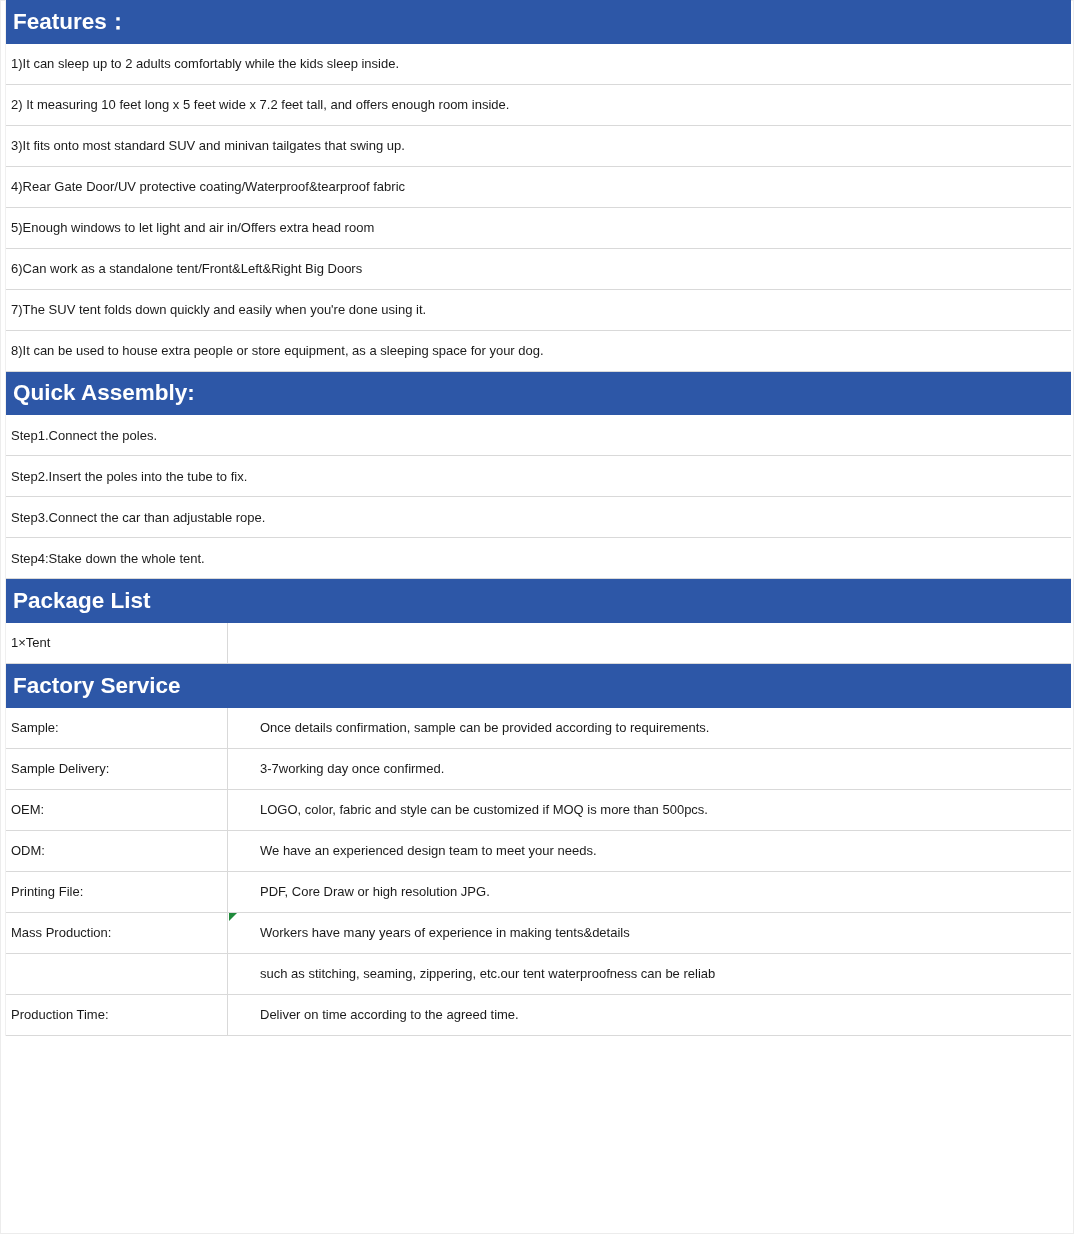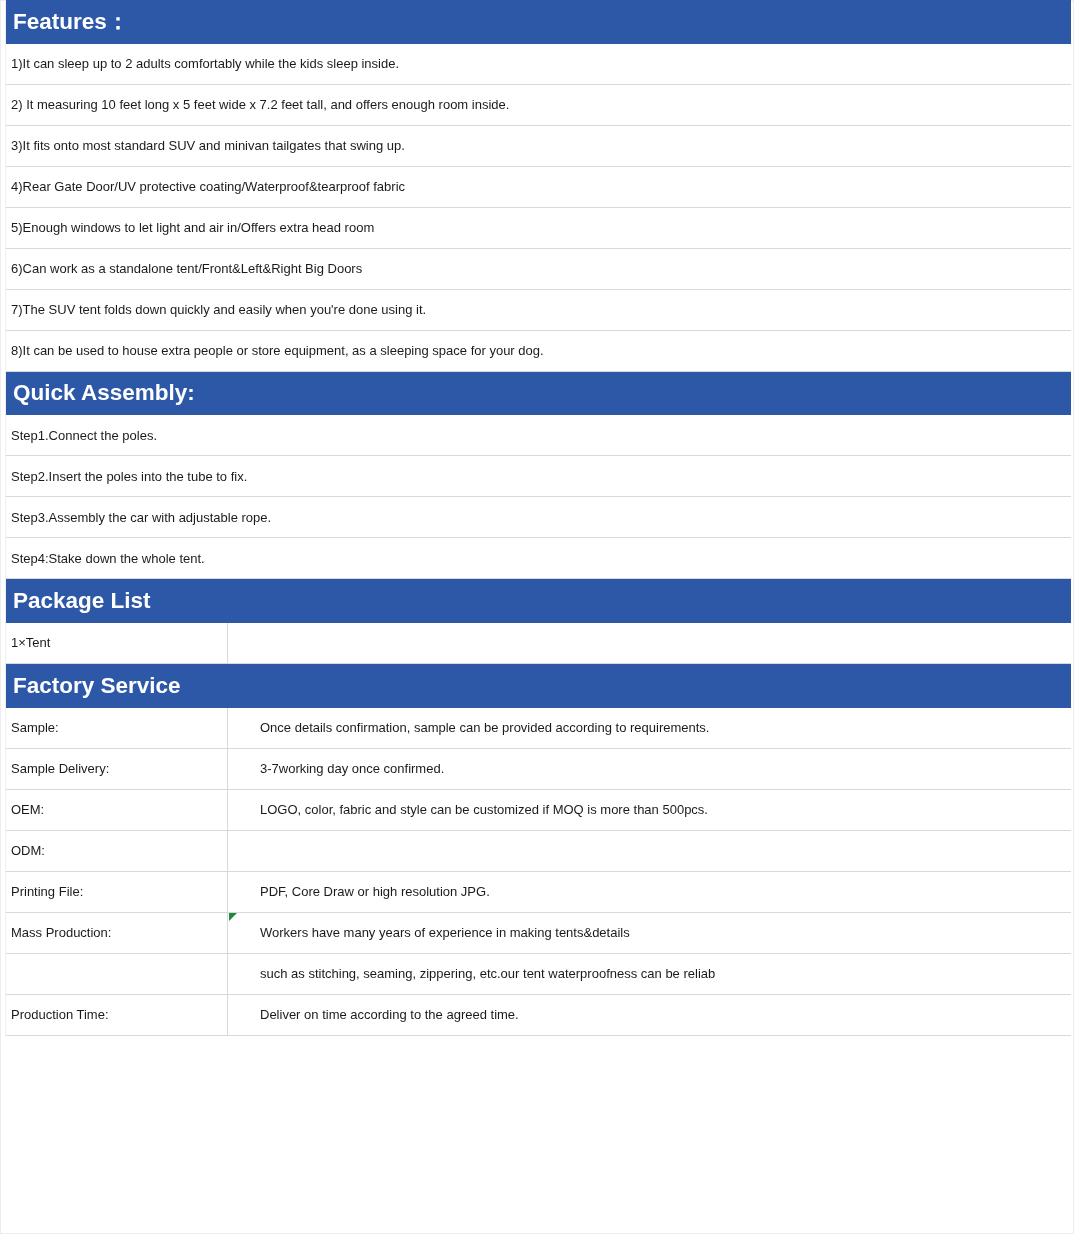--- a/index.html
+++ b/index.html
@@ -85,21 +85,21 @@
   <div class="hdr">
     <span>Quick Assembly:</span>
   </div>
   <div class="row">
       <span class="full">Step1.Connect the poles.</span>
     </div>
   <div class="row">
       <span class="full">Step2.Insert the poles into the tube to fix.</span>
     </div>
   <div class="row">
-      <span class="full">Step3.Assembly the car with adjustable rope.</span>
+      <span class="full">Step3.Connect the car than adjustable rope.</span>
     </div>
   <div class="row">
       <span class="full">Step4:Stake down the whole tent.</span>
     </div>
 
   <div class="hdr">
     <span>Package List</span>
   </div>
   <div class="row">
     <span class="label">1×Tent</span>
@@ -116,20 +116,21 @@
   <div class="row">
     <span class="label">Sample Delivery:</span>
     <span class="value">3-7working day once confirmed.</span>
   </div>
   <div class="row">
     <span class="label">OEM:</span>
     <span class="value">LOGO, color, fabric and style can be customized if MOQ is more than 500pcs.</span>
   </div>
   <div class="row">
     <span class="label">ODM:</span>
+    <span class="value">We have an experienced design team to meet your needs.</span>
   </div>
   <div class="row">
     <span class="label">Printing File:</span>
     <span class="value">PDF, Core Draw or high resolution JPG.</span>
   </div>
   <div class="row">
     <span class="flag"></span>
     <span class="label">Mass Production:</span>
     <span class="value">Workers have many years of experience in making tents&amp;details</span>
   </div>

